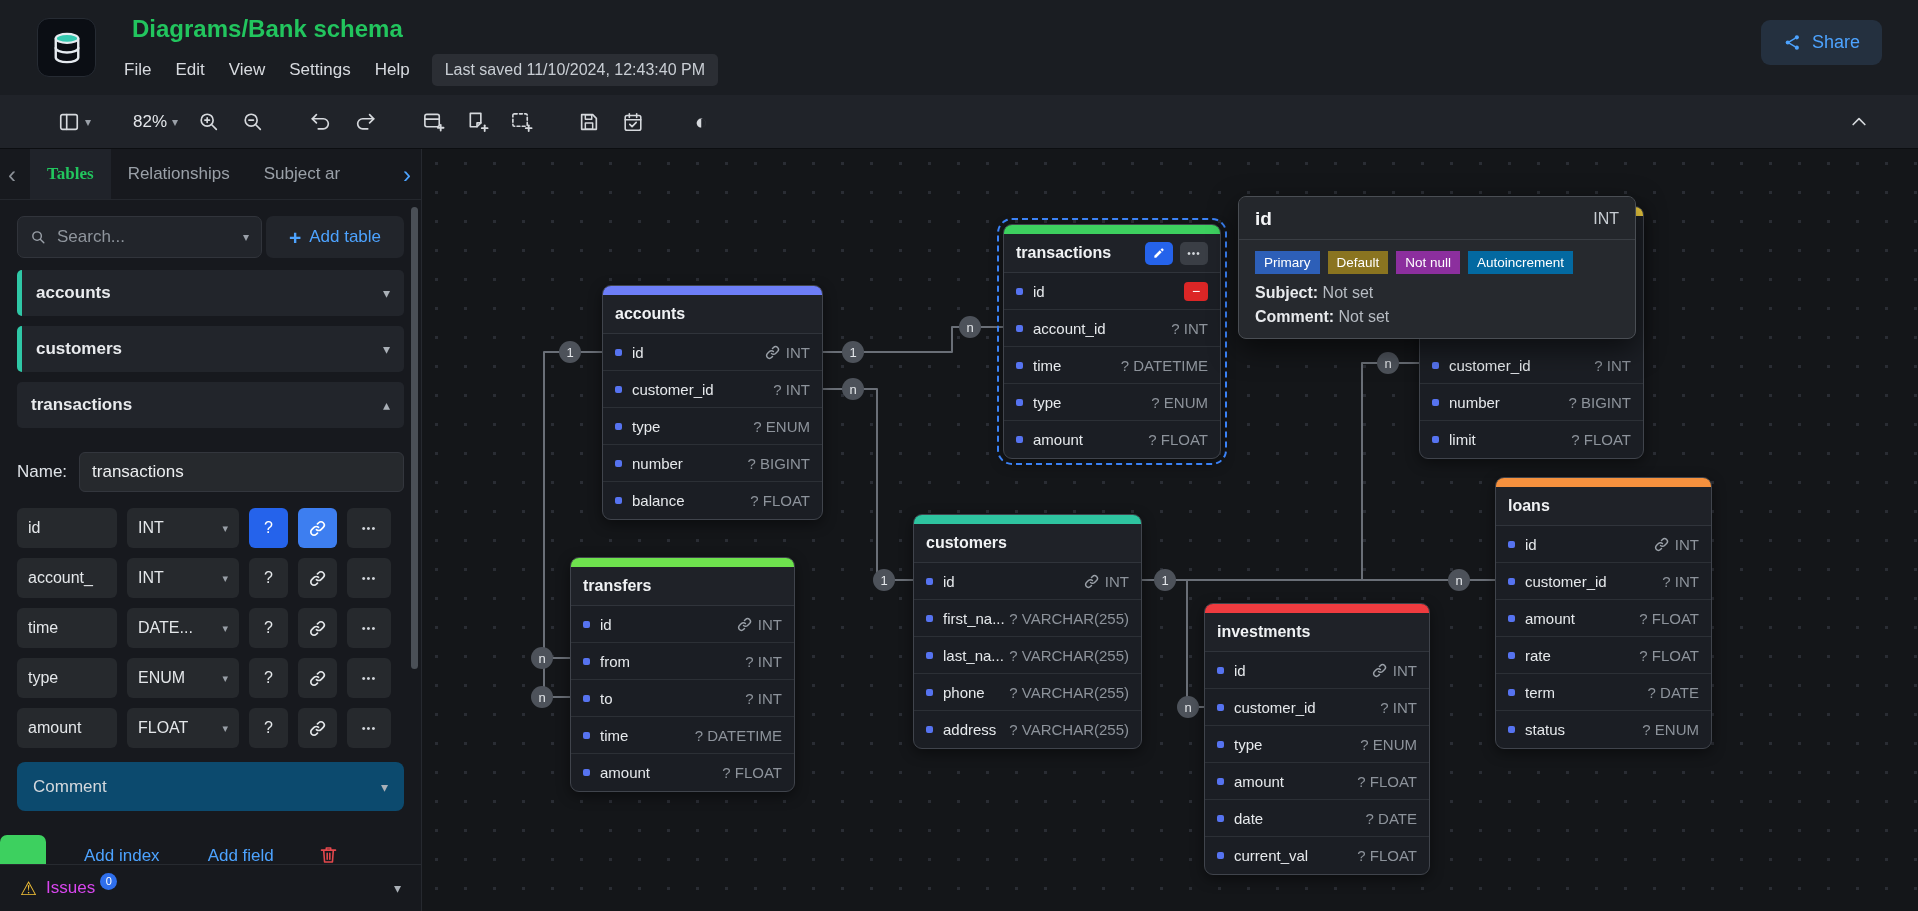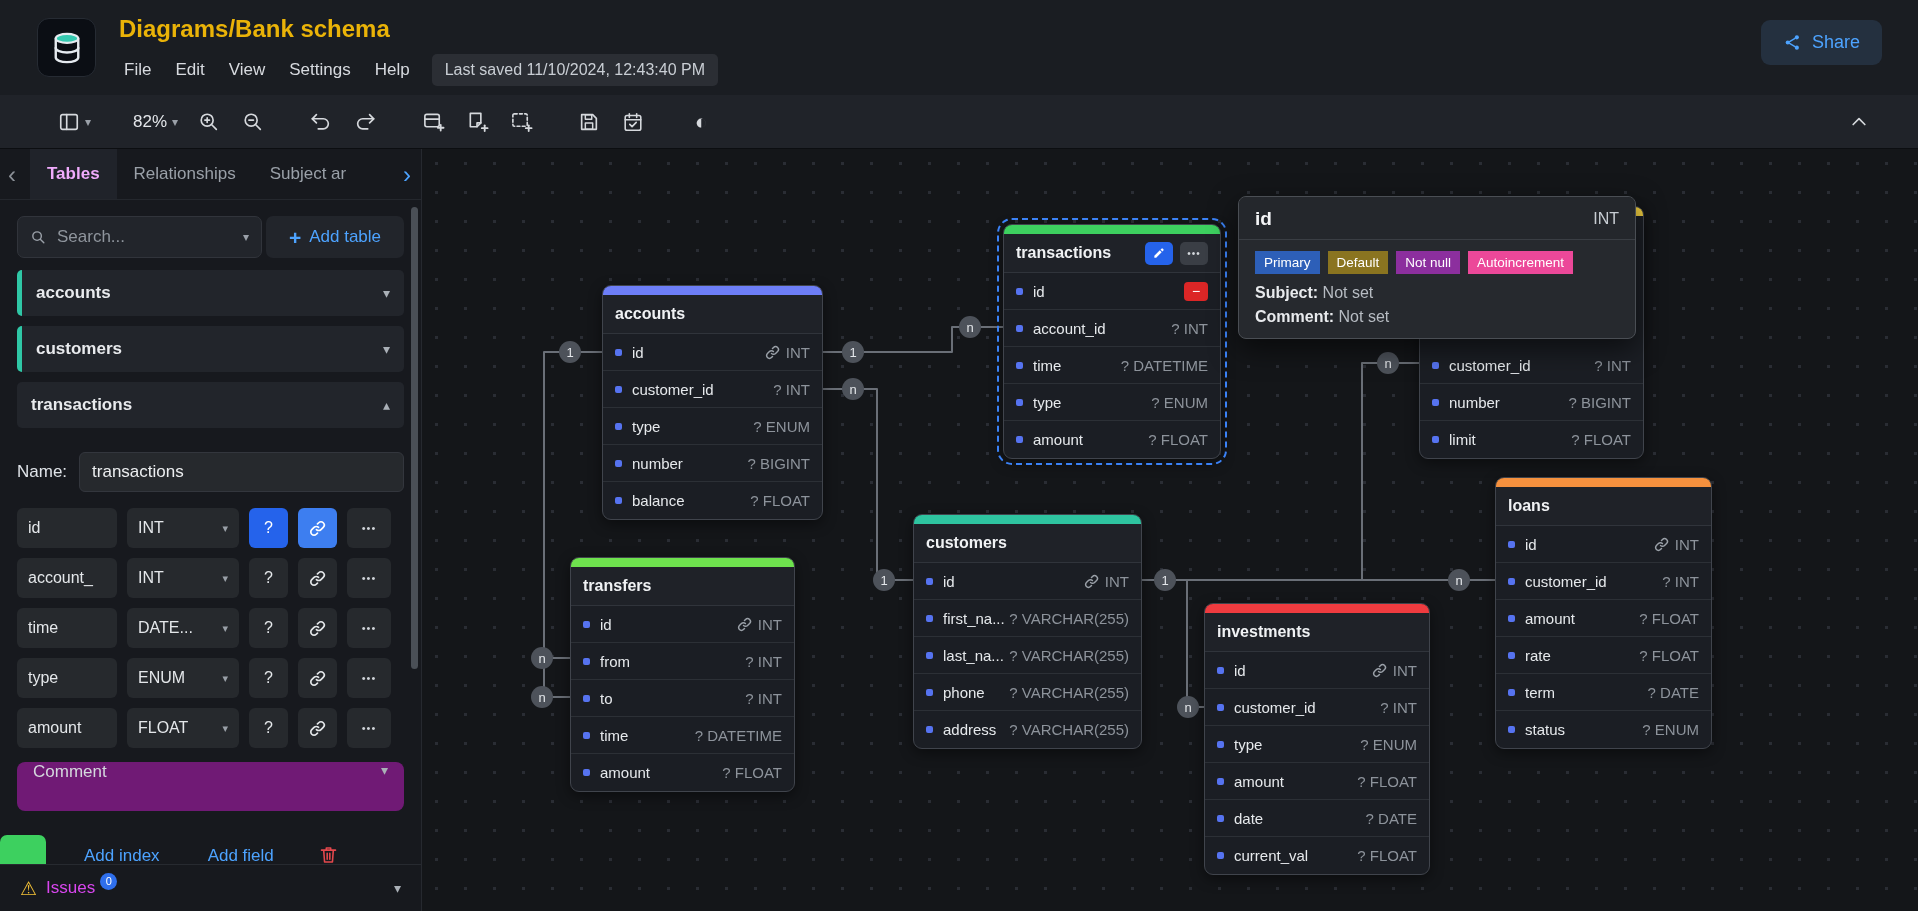--- a/index.html
+++ b/index.html
@@ -3,21 +3,21 @@
 <meta charset="utf-8">
 <style>
   * { box-sizing: border-box; margin: 0; padding: 0; }
   html,body { width:1918px; height:911px; overflow:hidden; background:#141619;
     font-family:"Liberation Sans", sans-serif; color:#e6e9ec; }
 
   
   .app-header { position:absolute; left:0; top:0; width:1918px; height:95px; background:#1a1d22; }
   .logo-tile { position:absolute; left:37px; top:18px; width:59px; height:59px; background:#0b0e14;
     border:1px solid #262b33; border-radius:12px; display:flex; align-items:center; justify-content:center; }
-  .app-title { position:absolute; left:119px; top:15px; font-size:24px; font-weight:700; color:#eab308; }
+  .app-title { position:absolute; left:132px; top:15px; font-size:24px; font-weight:700; color:#22c55e; }
   .menu-bar { position:absolute; left:112px; top:52px; height:36px; display:flex; align-items:center; }
   .menu-item { background:transparent; border:none; color:#d7dadf; font-size:17px; padding:6px 12px;
     border-radius:5px; font-family:inherit; cursor:pointer; }
   .last-saved { margin-left:10px; background:#2b2e34; color:#c9ced4; font-size:16px; padding:7px 13px; border-radius:5px; }
   .share-btn { position:absolute; right:36px; top:20px; height:45px; padding:0 22px; background:#24303f;
     border:none; border-radius:9px; display:flex; align-items:center; gap:10px; color:#4da3ff;
     font-size:18px; font-family:inherit; cursor:pointer; }
 
   
   .toolbar { position:absolute; left:0; top:95px; width:1918px; height:54px; background:#202329;
@@ -35,21 +35,21 @@
   .sidebar { position:absolute; left:0; top:149px; width:422px; height:762px; background:#17191e;
     border-right:1px solid #26292f; }
   .tabs-bar { position:relative; height:51px; border-bottom:1px solid #24272d; display:flex; align-items:stretch;
     padding:0 36px 0 30px; }
   .tab-chev { position:absolute; top:0; height:51px; display:flex; align-items:center; font-size:24px;
     color:#8b9097; background:transparent; border:none; cursor:pointer; font-family:inherit; }
   .tab-chev.left { left:8px; }
   .tab-chev.right { right:10px; color:#4da3ff; }
   .tab { border:none; background:transparent; color:#9aa0a8; font-size:17px; padding:0 17px; font-family:inherit;
     cursor:pointer; white-space:nowrap; overflow:hidden; }
-  .tab.active { color:#f0abfc; background:#20232a; font-weight:600; }
+  .tab.active { color:#22c55e; background:#20232a; font-weight:600;font-family:Liberation Serif, serif; }
 
   .search-row { display:flex; gap:4px; padding:16px 17px 8px 17px; }
   .search-select { flex:1; height:42px; background:#22252b; border:1px solid #31343b; border-radius:7px;
     display:flex; align-items:center; gap:10px; padding:0 12px; cursor:pointer; }
   .search-text { font-size:17px; color:#8f959d; flex:1; }
   .add-table-btn { width:138px; height:42px; background:#22252b; border:none; border-radius:7px; display:flex;
     align-items:center; justify-content:center; gap:8px; color:#4da3ff; font-size:17px; font-family:inherit; cursor:pointer; }
   .plus-glyph { font-size:21px; font-weight:700; line-height:1; }
 
   .table-list { padding:4px 0 0 0; }
@@ -67,22 +67,22 @@
   .f-btn { height:40px; background:#26292d; border:none; border-radius:6px; color:#e4e7ea; font-size:16px;
     display:flex; align-items:center; padding:0 11px; font-family:inherit; cursor:pointer; }
   .f-type { justify-content:space-between; }
   .f-sq { justify-content:center; padding:0; }
   .f-sq.primary { background:#2563eb; color:#fff; }
   .f-sq.primary2 { background:#3d7ef0; color:#fff; }
   .f-caret { font-size:11px; color:#9aa0a8; }
   .dots-glyph { font-size:11px; letter-spacing:1px; color:#cfd3d8; }
   .link-ic { width:17px; height:17px; }
 
-  .comment-panel { margin-top:14px; height:49px; background:#701a75; border-radius:8px; display:flex;
-    justify-content:space-between; padding:0 16px; cursor:pointer; }
+  .comment-panel { margin-top:14px; height:49px; background:#0c4a6e; border-radius:8px; display:flex;
+    align-items:center; justify-content:space-between; padding:0 16px; cursor:pointer; }
   .comment-label { font-size:17px; color:#d4d8dd; }
 
   .action-row { margin-top:24px; display:flex; align-items:center; }
   .color-swatch { width:46px; height:42px; border-radius:7px; margin-left:-17px; border:none; cursor:pointer; }
   .text-btn { background:transparent; border:none; color:#4da3ff; font-size:17px; font-family:inherit;
     cursor:pointer; padding:8px 10px; margin-left:28px; }
   .trash-btn { background:transparent; border:none; color:#e5484d; cursor:pointer; margin-left:34px; }
 
   .scroll-thumb { position:absolute; right:3px; top:58px; width:7px; height:462px; background:#4a4f56; border-radius:4px; }
 
@@ -754,21 +754,21 @@
     <div class="rel-circle" style="left: 955px; top: 203px;">n</div>
     <div class="tooltip">
     <div class="tt-head">
       <span class="tt-field">id</span>
       <span class="tt-type">INT</span>
     </div>
     <div class="tt-badges" id="tt-badges">
         <span class="tt-badge" style="background: rgb(45, 95, 184);">Primary</span>
         <span class="tt-badge" style="background: rgb(138, 116, 32);">Default</span>
         <span class="tt-badge" style="background: rgb(140, 47, 158);">Not null</span>
-        <span class="tt-badge" style="background: #ec4899;">Autoincrement</span>
+        <span class="tt-badge" style="background: #0369a1;">Autoincrement</span>
       </div>
     <div class="tt-line">
       <span class="tt-bold">Subject:</span>
       <span class="tt-val">Not set</span>
     </div>
     <div class="tt-line">
       <span class="tt-bold">Comment:</span>
       <span class="tt-val">Not set</span>
     </div>
   </div>

